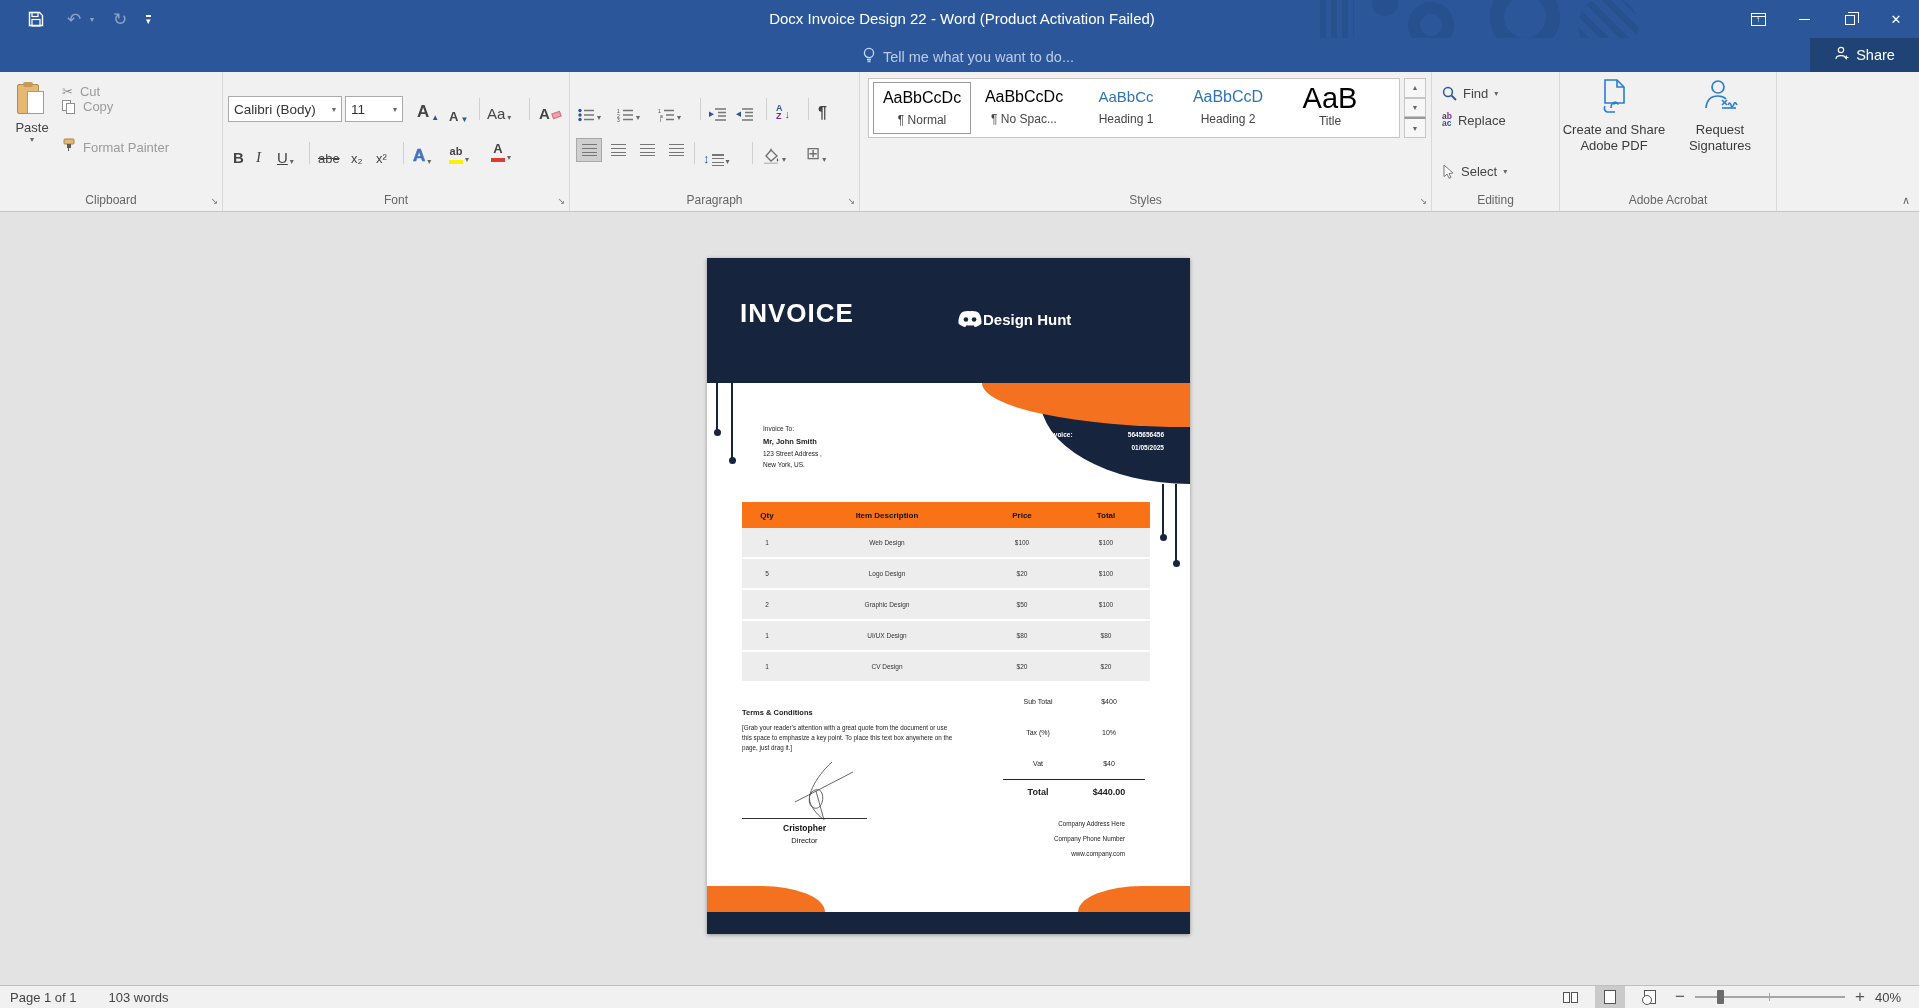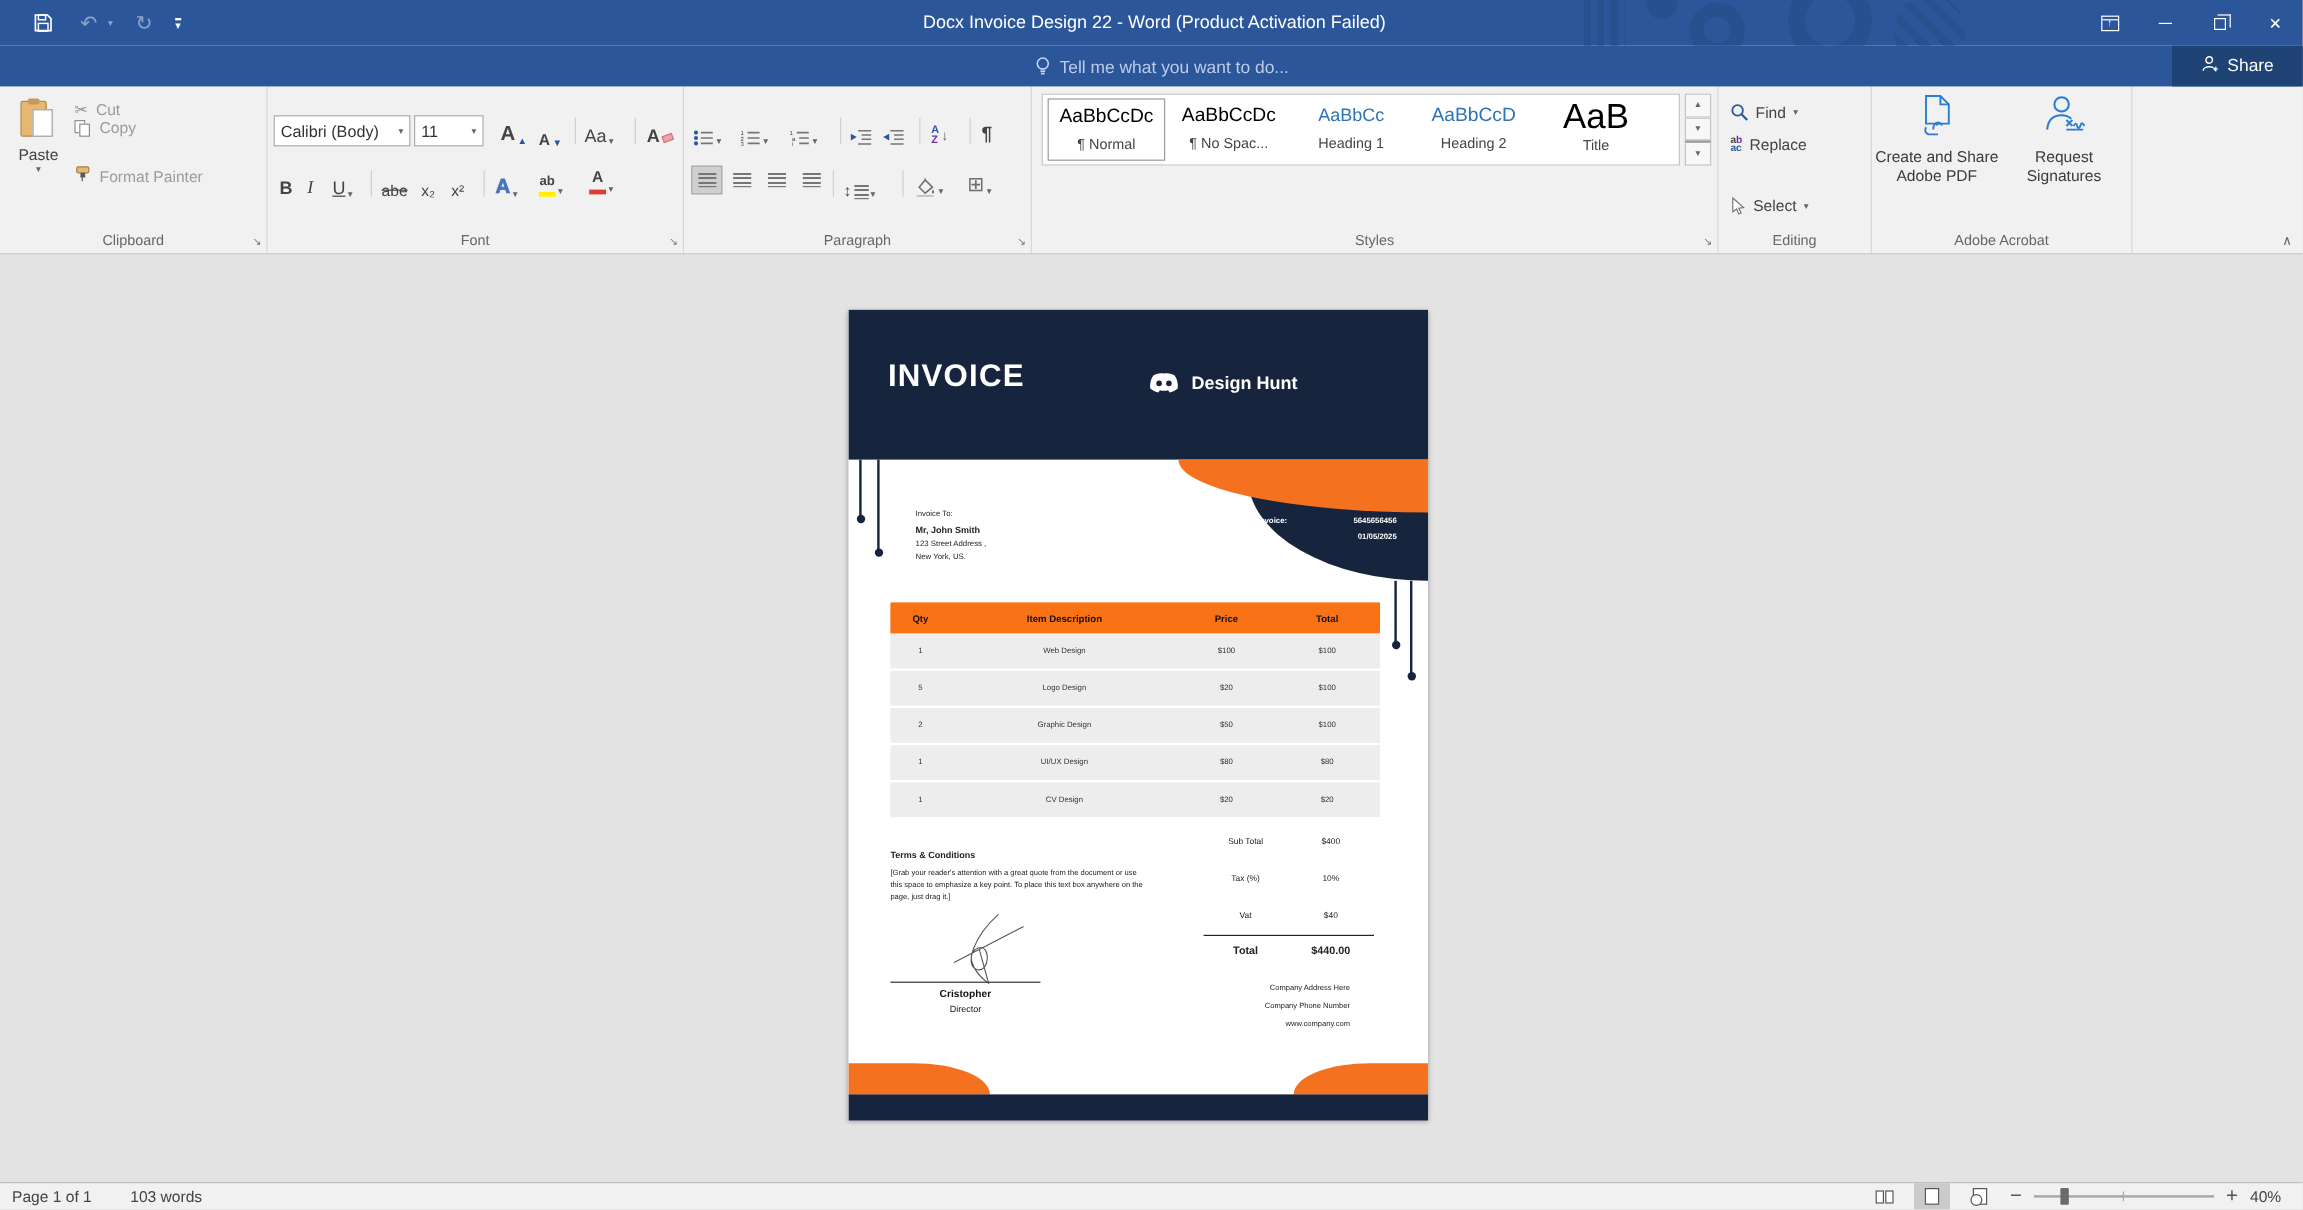--- a/index.html
+++ b/index.html
@@ -75,21 +75,21 @@
   .copyic i:first-child { left:0; top:0; }
   .copyic i:last-child { left:4px; top:3px; }
 
   
   .docarea { position:absolute; top:213px; left:0; width:1919px; height:772px; background:#e3e3e3; }
   .page { position:absolute; left:707px; top:45px; width:483px; height:676px; background:#fff; box-shadow:0 1px 4px rgba(0,0,0,.35); overflow:hidden; }
   .navy { background:#16243d; }
   .orange { background:#f4711f; }
   .inv-head { position:absolute; top:0; left:0; width:483px; height:125px; }
   .inv-title { position:absolute; left:33px; top:40px; color:#fff; font-size:26px; font-weight:bold; letter-spacing:1px; }
-  .brand { position:absolute; left:250px; top:52px; display:flex; align-items:center; gap:10px; color:#fff; font-size:15px; font-weight:bold; }
+  .brand { position:absolute; left:250px; top:52px; display:flex; align-items:center; gap:0; color:#fff; font-size:15px; font-weight:bold; }
   .o-curve { position:absolute; top:125px; right:0; width:208px; height:44px; border-radius:0 0 0 100%; z-index:2; }
   .n-blob { position:absolute; top:140px; right:0; width:150px; height:86px; border-radius:0 0 0 100%; z-index:1; }
   .meta { position:absolute; top:173px; right:26px; width:116px; z-index:3; color:#fff; font-size:6.5px; font-weight:bold; }
   .meta-row { display:flex; justify-content:space-between; margin-bottom:6px; }
   .vline { position:absolute; width:2px; background:#16243d; }
   .dot { position:absolute; width:7px; height:7px; border-radius:50%; background:#16243d; }
   .invto { position:absolute; left:56px; top:167px; font-size:6.5px; color:#222; }
   .invto .nm { font-size:7.5px; font-weight:bold; margin-top:5px; }
   .invto .ad { margin-top:4px; }
   .inv-table { position:absolute; left:35px; top:244px; width:408px; }

